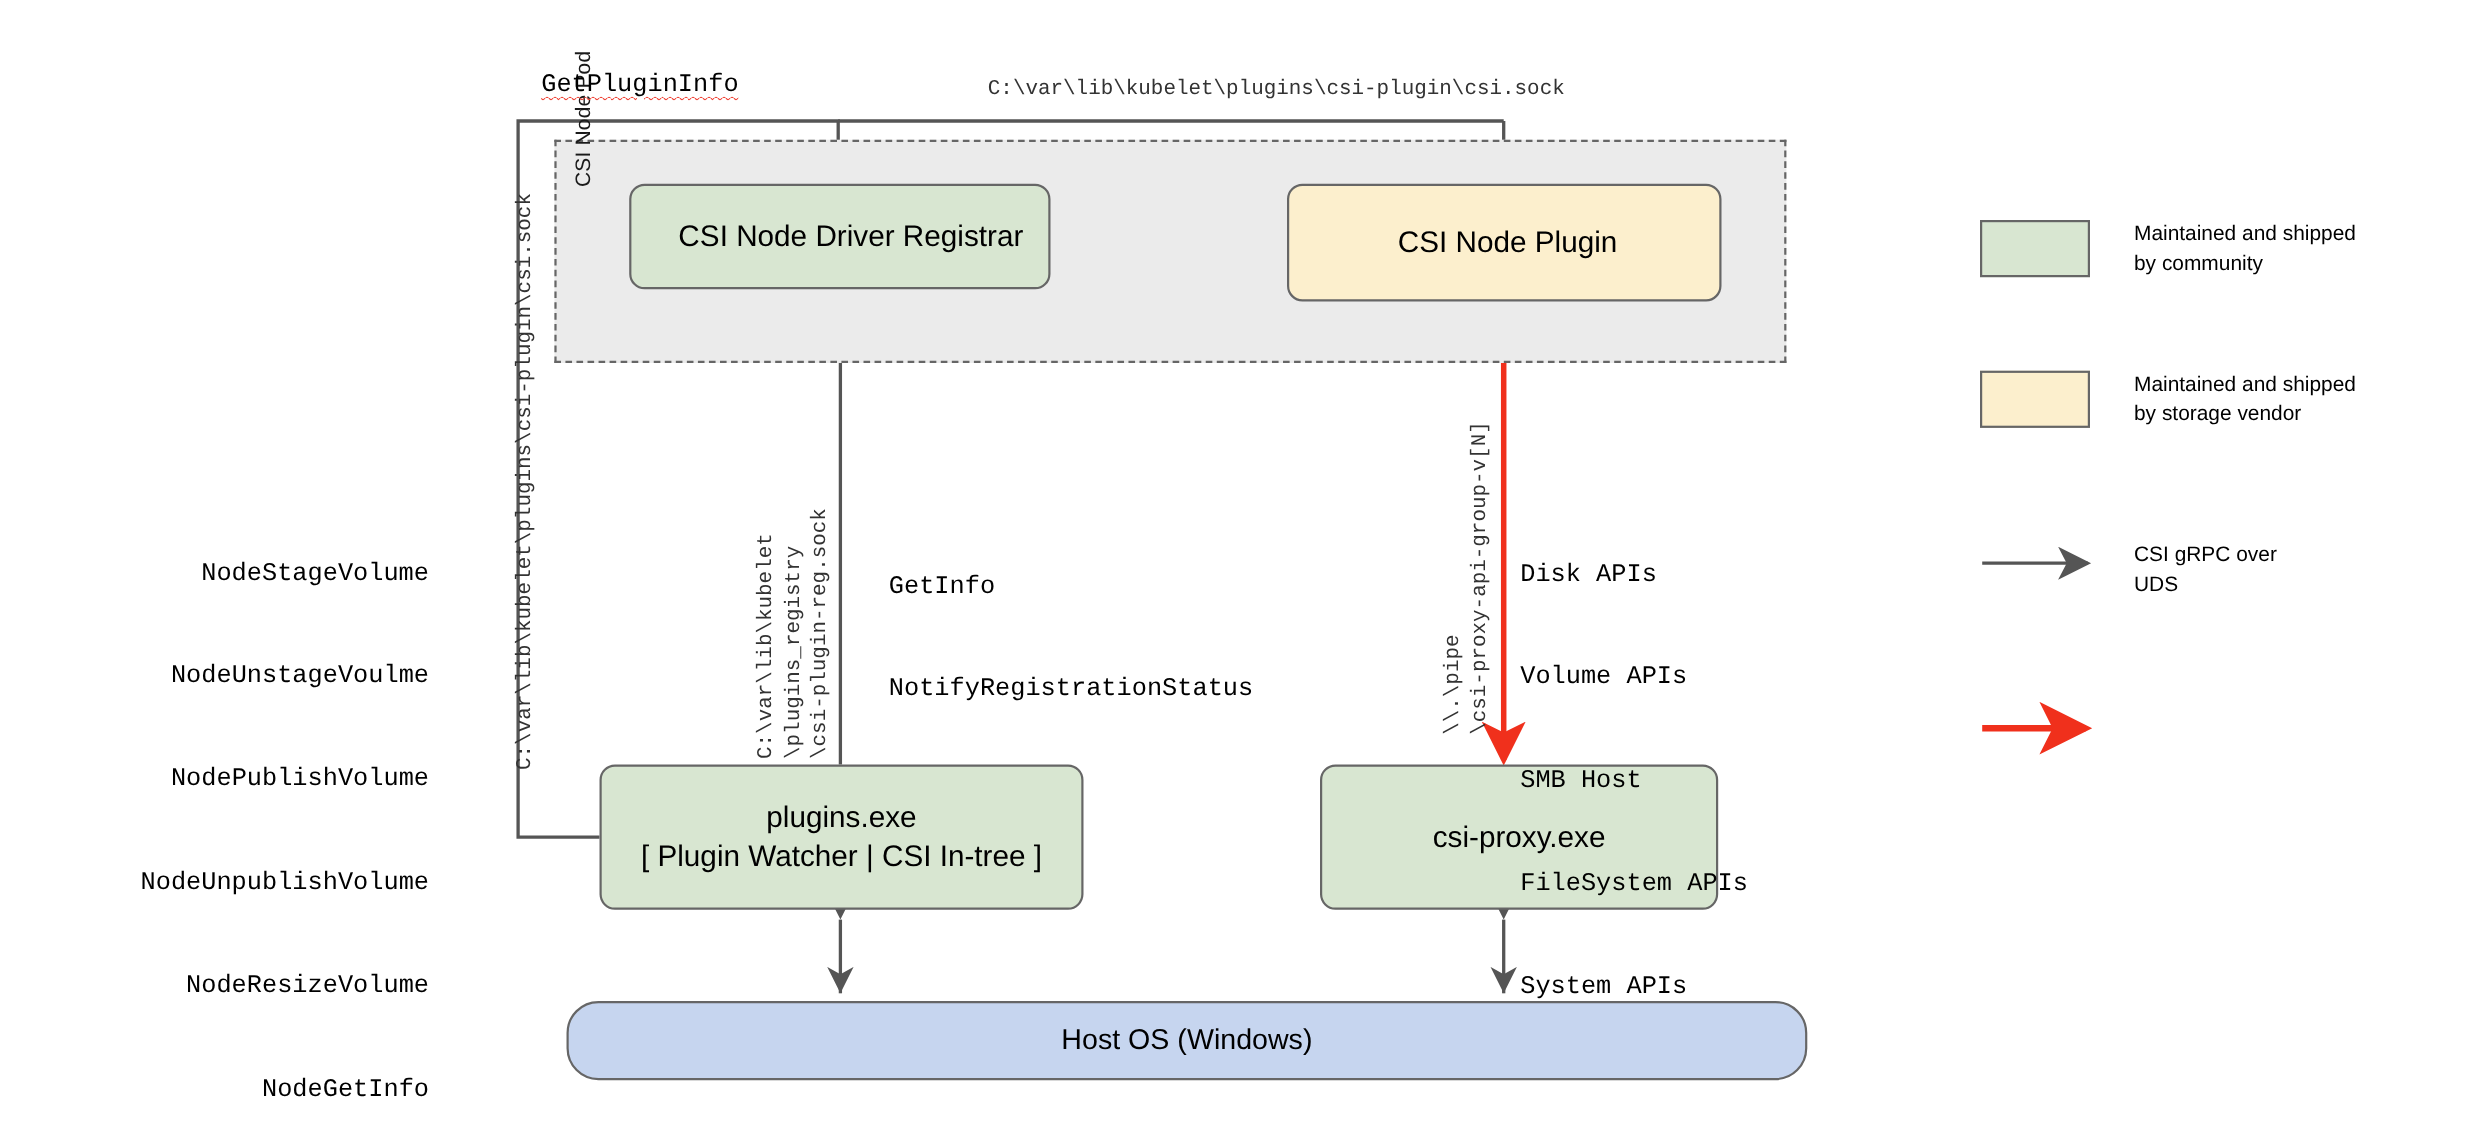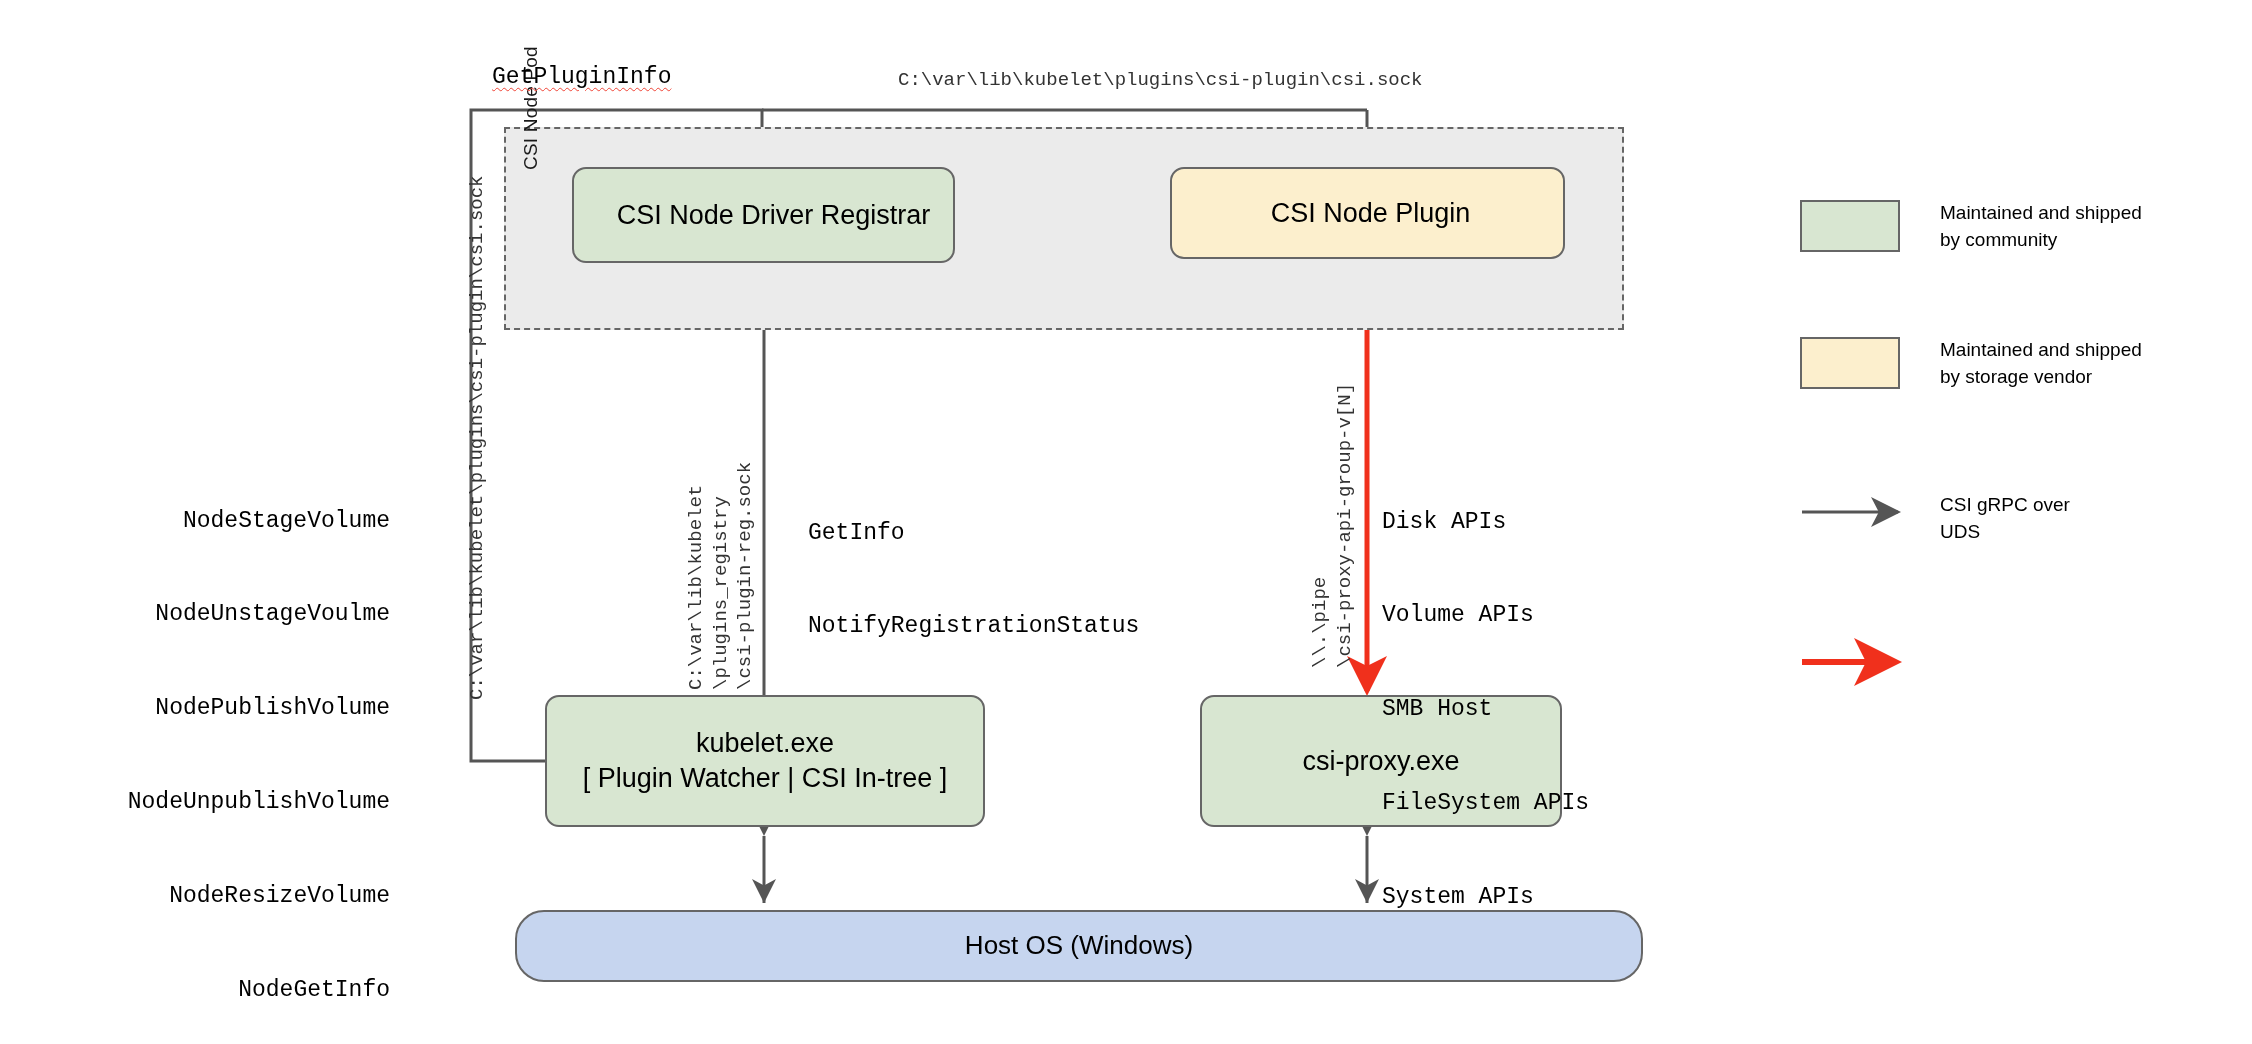--- a/index.html
+++ b/index.html
@@ -58,21 +58,21 @@
     color: #000000;
     font-size: 27px;
     line-height: 1.28;
     padding: 4px 10px;
   }
   .node.green  { background: #d8e6d1; }
   .node.yellow { background: #fcefcd; }
   .node.blue   { background: #c6d5ef; border-radius: 12px; }
 
   #registrar  { left: 572px;  top: 167px; width: 383px;  height: 96px; padding-left: 30px; }
-  #nodeplugin { left: 1170px; top: 167px; width: 395px;  height: 92px; padding-left: 16px; }
+  #nodeplugin { left: 1170px; top: 167px; width: 395px;  height: 107px; padding-left: 16px; }
   #kubelet    { left: 545px;  top: 695px; width: 440px;  height: 132px; }
   #csiproxy   { left: 1200px; top: 695px; width: 362px;  height: 132px; }
   #hostos     { left: 515px;  top: 910px; width: 1128px; height: 72px; font-size: 26px; border-radius: 29px; }
 
   
   .mono {
     position: absolute;
     font-family: "Liberation Mono", monospace;
     font-size: 23px;
     color: #000000;
@@ -193,21 +193,21 @@
 
   <div class="outer-pod"></div>
   <div class="pod-label">CSI Node Pod</div>
 
   <div class="node green" id="registrar">CSI Node Driver Registrar</div>
 
   <div class="node yellow" id="nodeplugin">CSI Node Plugin</div>
 
   <div class="node green" id="kubelet">
     <div>
-      <div>kubelet.exe</div>
+      <div>plugins.exe</div>
       <div>[ Plugin Watcher | CSI In-tree ]</div>
     </div>
   </div>
 
   <div class="node green" id="csiproxy">csi-proxy.exe</div>
 
   <div class="node blue" id="hostos">Host OS (Windows)</div>
 
   <div class="mono squiggle" id="lbl-getplugininfo">GetPluginInfo</div>
 

